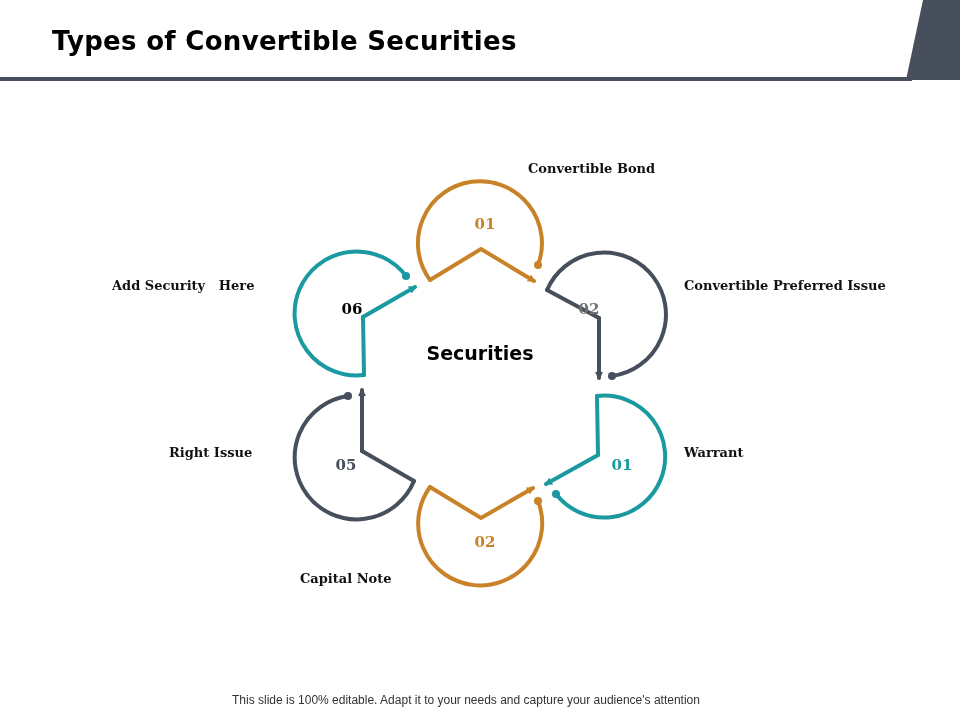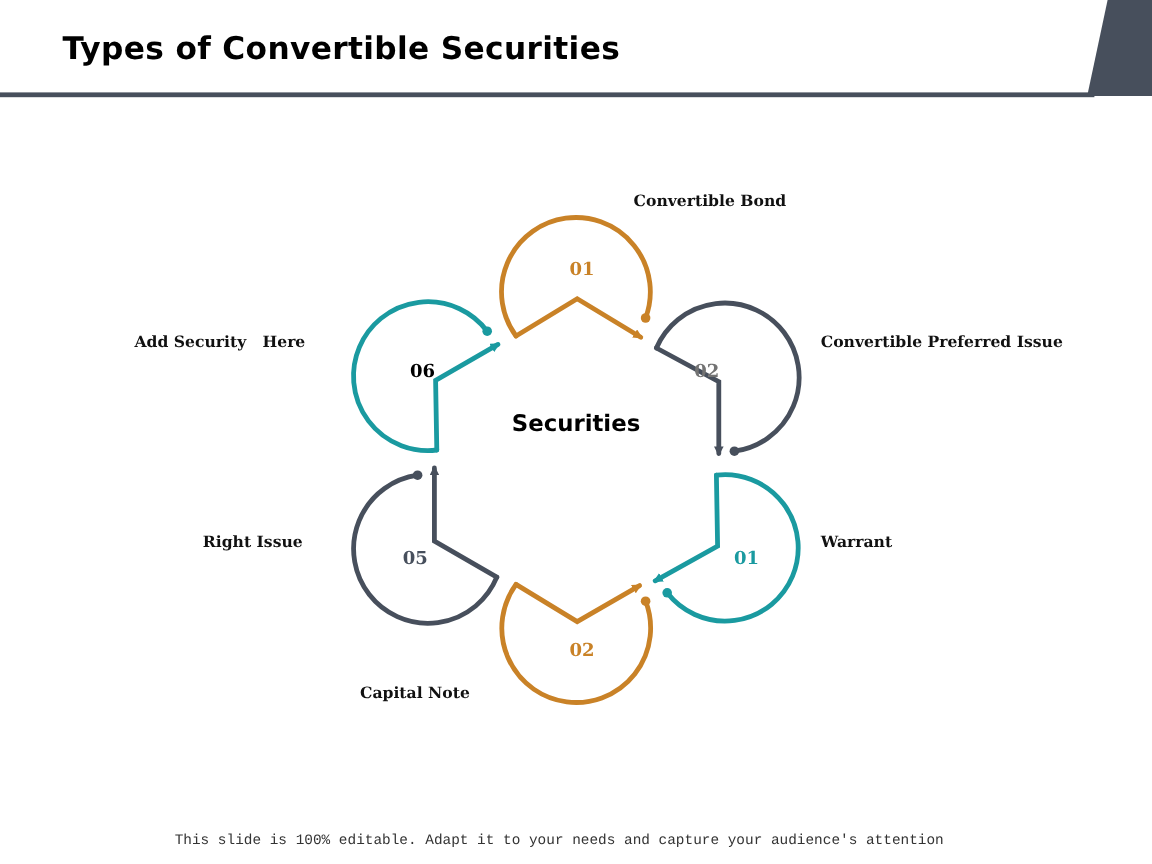--- a/index.html
+++ b/index.html
@@ -4,21 +4,21 @@
 <style>
   html, body { margin:0; padding:0; }
   body { width:960px; height:720px; background:#ffffff; position:relative; overflow:hidden; font-family:"DejaVu Sans", sans-serif; }
   .title { position:absolute; left:52px; top:26px; font-family:"DejaVu Sans", sans-serif; font-weight:bold; font-size:26px; color:#000; letter-spacing:0.3px; }
   .title-bar { position:absolute; left:0; top:77px; width:912px; height:4px; background:#474f5c; }
   .corner { position:absolute; left:0; top:0; }
   svg.diagram { position:absolute; left:0; top:0; }
   .label { position:absolute; font-family:"DejaVu Serif", serif; font-weight:bold; font-size:13px; color:#111; white-space:nowrap; }
   .num { position:absolute; font-family:"DejaVu Serif", serif; font-weight:bold; font-size:15px; transform:translate(-50%,-50%); }
   .center-text { position:absolute; left:380px; top:340px; width:200px; text-align:center; font-family:"DejaVu Sans", sans-serif; font-weight:bold; font-size:19px; line-height:26px; color:#000; }
-  .footer { position:absolute; left:0; top:693px; width:932px; text-align:center; font-family:Liberation Mono, monospace; font-size:12px; color:#333; }
+  .footer { position:absolute; left:0; top:693px; width:932px; text-align:center; font-family:Liberation Sans, sans-serif; font-size:12px; color:#333; }
 </style>
 </head>
 <body>
 
 <div class="title">Types of Convertible Securities</div>
 <div class="title-bar"></div>
 <svg class="corner" width="960" height="90">
   <polygon points="923,0 960,0 960,80 906,80" fill="#474f5c"></polygon>
 </svg>
 

